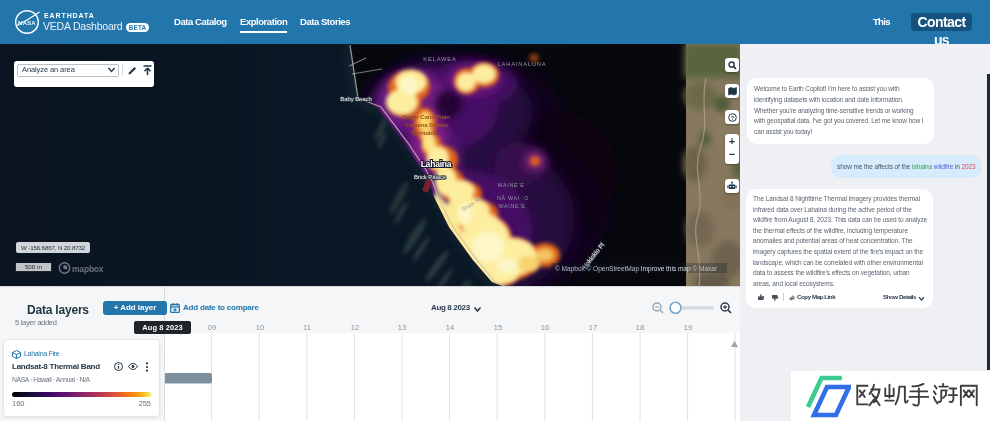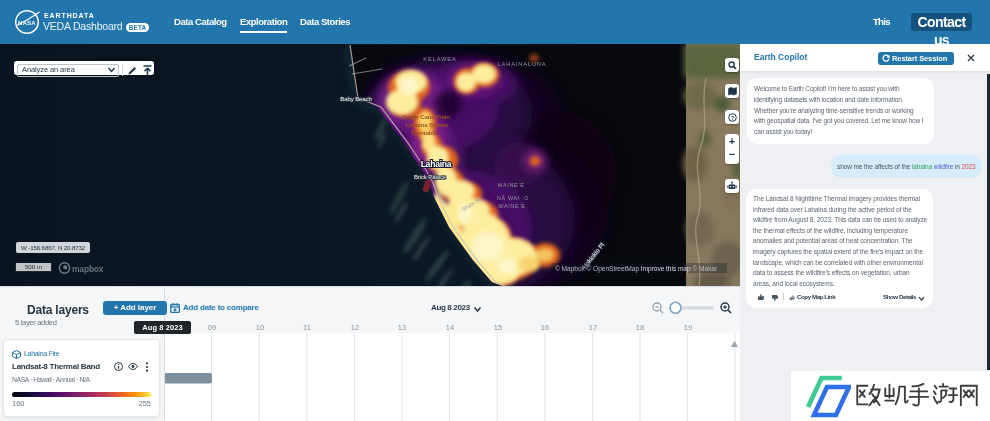--- a/index.html
+++ b/index.html
@@ -192,21 +192,21 @@
           <text x="512" y="164">WAINEʻE</text>
         </g>
         <text x="472" y="162" font-size="5.4" fill="#9aa2a8" transform="rotate(-33 472 162)" text-anchor="middle">Shaw St</text>
         <text x="595" y="213" font-size="6.2" fill="#e8eaec" stroke="#3a3f4a" stroke-width="1.4" paint-order="stroke" transform="rotate(-52 595 213)" text-anchor="middle">Hokiokio Pl</text>
       </g>
 
       <rect x="551" y="219" width="176" height="10" fill="#0c1420" opacity="0.28"></rect>
       <text x="555" y="226.5" font-size="6.6" fill="#b9bdc3" letter-spacing="-0.05">© Mapbox © OpenStreetMap <tspan fill="#d8dce2">Improve this map</tspan> © Maxar</text>
     </svg>
 
-    <div class="abs" style="left:14px;top:17px;width:140px;height:14px;background:#fff;border-radius:3px;box-shadow:0 1px 2px rgba(0,0,0,.3);">
+    <div class="abs" style="left:14px;top:17px;width:140px;height:26px;background:#fff;border-radius:3px;box-shadow:0 1px 2px rgba(0,0,0,.3);">
       <div class="abs" style="left:3px;top:2.5px;width:102px;height:13px;border:1px solid #b9c2c9;border-radius:2px;"></div>
       <div class="abs" style="left:8px;top:3.5px;font-size:7.5px;color:#233a4d;letter-spacing:-0.1px;">Analyze an area</div>
       <svg class="abs" style="left:93px;top:5px" width="9" height="8" viewBox="0 0 9 8">
           <path d="M1.5 2 L4.5 5.5 L7.5 2" stroke="#233a4d" stroke-width="1.4" fill="none"></path>
         </svg>
       <div class="abs" style="left:108px;top:3px;width:1px;height:12px;background:#d5dade;"></div>
       <svg class="abs" style="left:113px;top:3.5px" width="11" height="11" viewBox="0 0 11 11">
           <path d="M1.5 9.5 L2 7.5 L7.5 2 L9 3.5 L3.5 9 Z" fill="#1d3348"></path>
         </svg>
       <svg class="abs" style="left:128px;top:3.5px" width="11" height="11" viewBox="0 0 11 11">
@@ -362,33 +362,20 @@
           <circle cx="2" cy="8.7" r="1.1" fill="#243642"></circle>
         </svg>
       <div class="abs" style="left:8px;top:36px;font-size:6.8px;color:#6b7580;letter-spacing:-0.4px;">NASA · Hawaii · Annual · N/A</div>
       <div class="abs" style="left:8px;top:52px;width:140px;height:4.5px;border-radius:2.5px;background:linear-gradient(90deg,#000004,#140b34 12%,#390963 26%,#61136e 38%,#85216a 48%,#a92e5e 58%,#cc4248 68%,#e85d2c 77%,#f9830e 85%,#fbac17 92%,#f5d746 97%,#fcffa4);"></div>
       <div class="abs" style="left:8px;top:59px;font-size:7.5px;color:#6b7580;">160</div>
       <div class="abs" style="right:8px;top:59px;font-size:7.5px;color:#6b7580;">255</div>
     </div>
   </div>
 
   <div id="copilot">
-    <div class="abs" style="left:0;top:0;width:250px;height:28px;background:#fff;border-bottom:1px solid #e2e5e8;box-shadow:0 1px 2px rgba(0,0,0,.05);">
-      <div class="abs" style="left:14px;top:8px;font-size:8.5px;font-weight:bold;color:#2276ac;">Earth Copilot</div>
-      <div class="abs" style="left:138px;top:7.5px;width:76px;height:13px;background:#2276ac;border-radius:3px;">
-        <svg class="abs" style="left:4px;top:2.5px" width="8" height="8" viewBox="0 0 8 8">
-            <path d="M6.8 3 A3 3 0 1 0 7 4.6" fill="none" stroke="#fff" stroke-width="1.3"></path>
-            <path d="M7.2 1.2 L7 3.4 L4.8 3" fill="none" stroke="#fff" stroke-width="1.1"></path>
-          </svg>
-        <div class="abs" style="left:14px;top:0;font-size:7.5px;font-weight:bold;color:#fff;line-height:13px;letter-spacing:-0.1px;">Restart Session</div>
-      </div>
-      <svg class="abs" style="left:227px;top:10px" width="8" height="8" viewBox="0 0 8 8">
-          <path d="M1 1 L7 7 M7 1 L1 7" stroke="#2f3a44" stroke-width="1.4"></path>
-        </svg>
-    </div>
 
     <div class="abs" style="left:7px;top:34px;width:187px;height:66px;background:#fff;border-radius:10px;"></div>
     <div class="abs" style="left:14px;top:40px;width:172px;font-size:6.5px;letter-spacing:-0.12px;line-height:10.8px;color:#5a6470;">Welcome to Earth Copilot! I'm here to assist you with identifying datasets with location and date information. Whether you're analyzing time-sensitive trends or working with geospatial data. I've got you covered. Let me know how I can assist you today!</div>
 
     <div class="abs" style="left:91px;top:111px;width:151px;height:23px;background:#d6ebfb;border-radius:10px;"></div>
     <div class="abs" style="left:97px;top:119px;font-size:6.5px;letter-spacing:-0.1px;color:#4a5560;white-space:nowrap;">show me the affects of the <span style="color:#37a35c">lahaina</span> <span style="color:#5061d6">wildfire</span> in <span style="color:#e04b4b">2023</span></div>
 
     <div class="abs" style="left:6px;top:145px;width:187px;height:119px;background:#fff;border-radius:10px;"></div>
     <div class="abs" style="left:13px;top:150px;width:175px;font-size:6.5px;letter-spacing:-0.08px;line-height:10.6px;color:#5a6470;">The Landsat 8 Nighttime Thermal Imagery provides thermal infrared data over Lahaina during the active period of the wildfire from August 8, 2023. This data can be used to analyze the thermal effects of the wildfire, including temperature anomalies and potential areas of heat concentration. The imagery captures the spatial extent of the fire's impact on the landscape, which can be correlated with other environmental data to assess the wildfire's effects on vegetation, urban areas, and local ecosystems.</div>
     <svg class="abs" style="left:17px;top:249px" width="8" height="8" viewBox="0 0 8 8">

